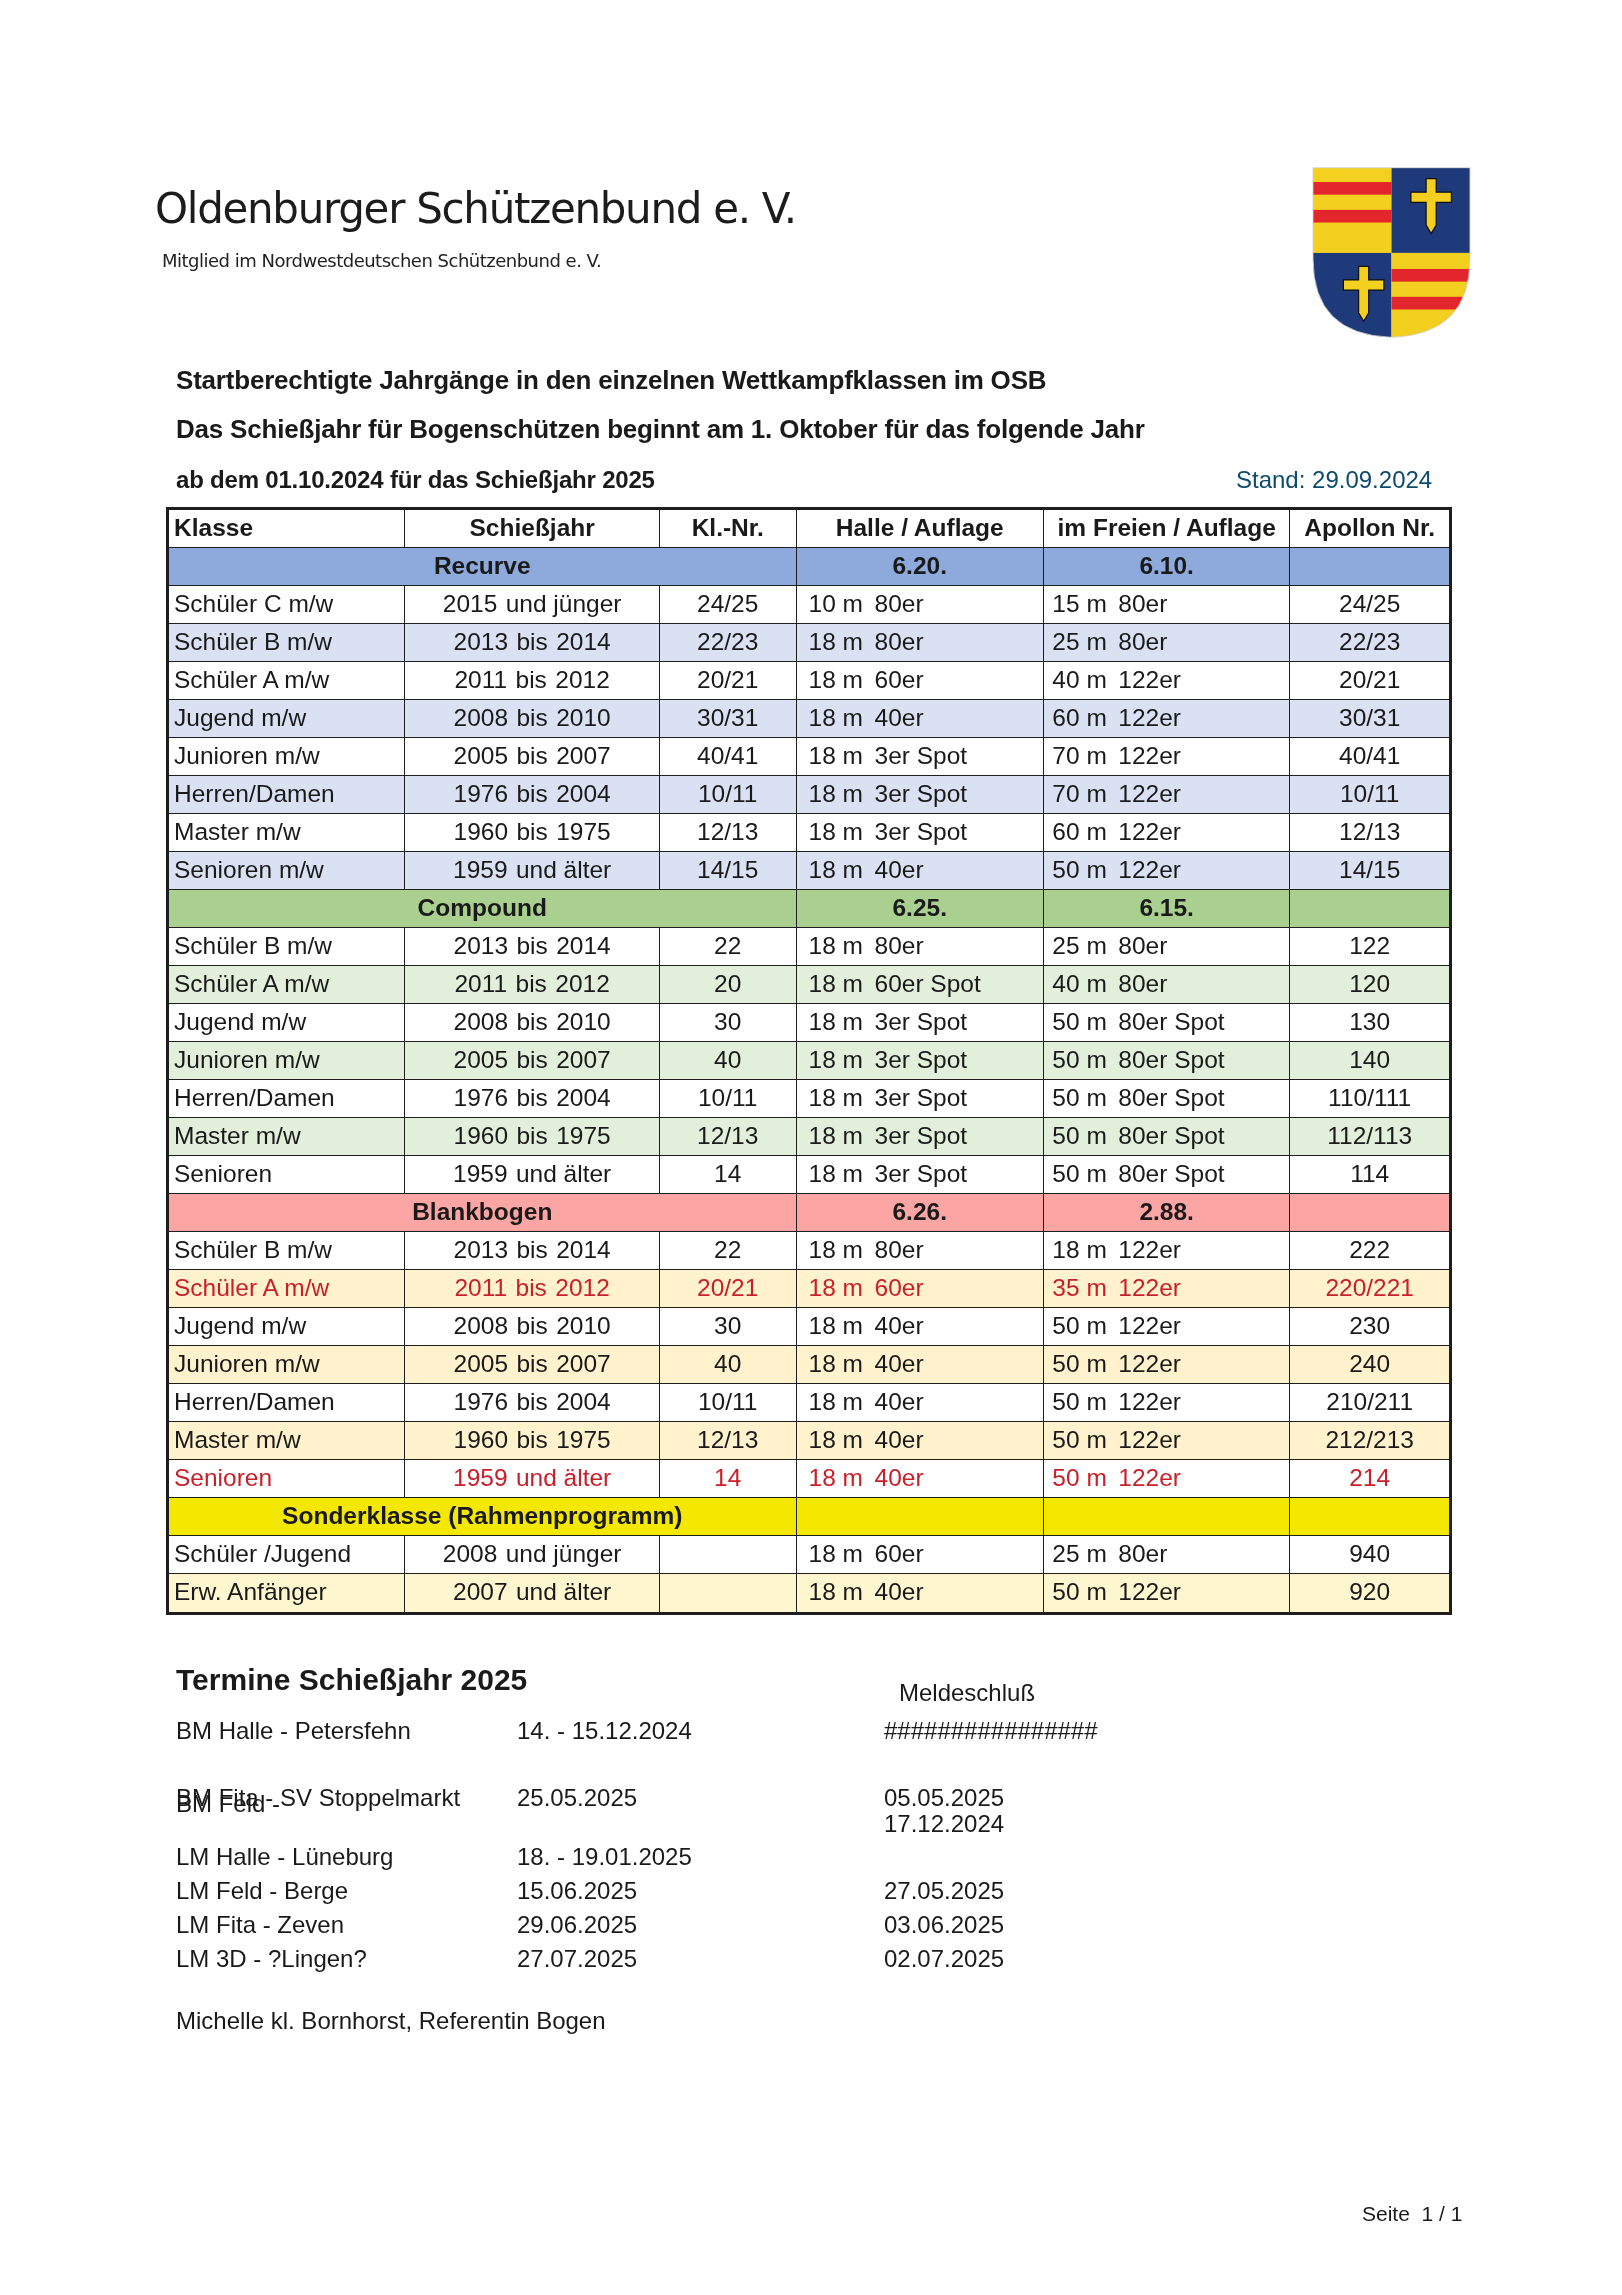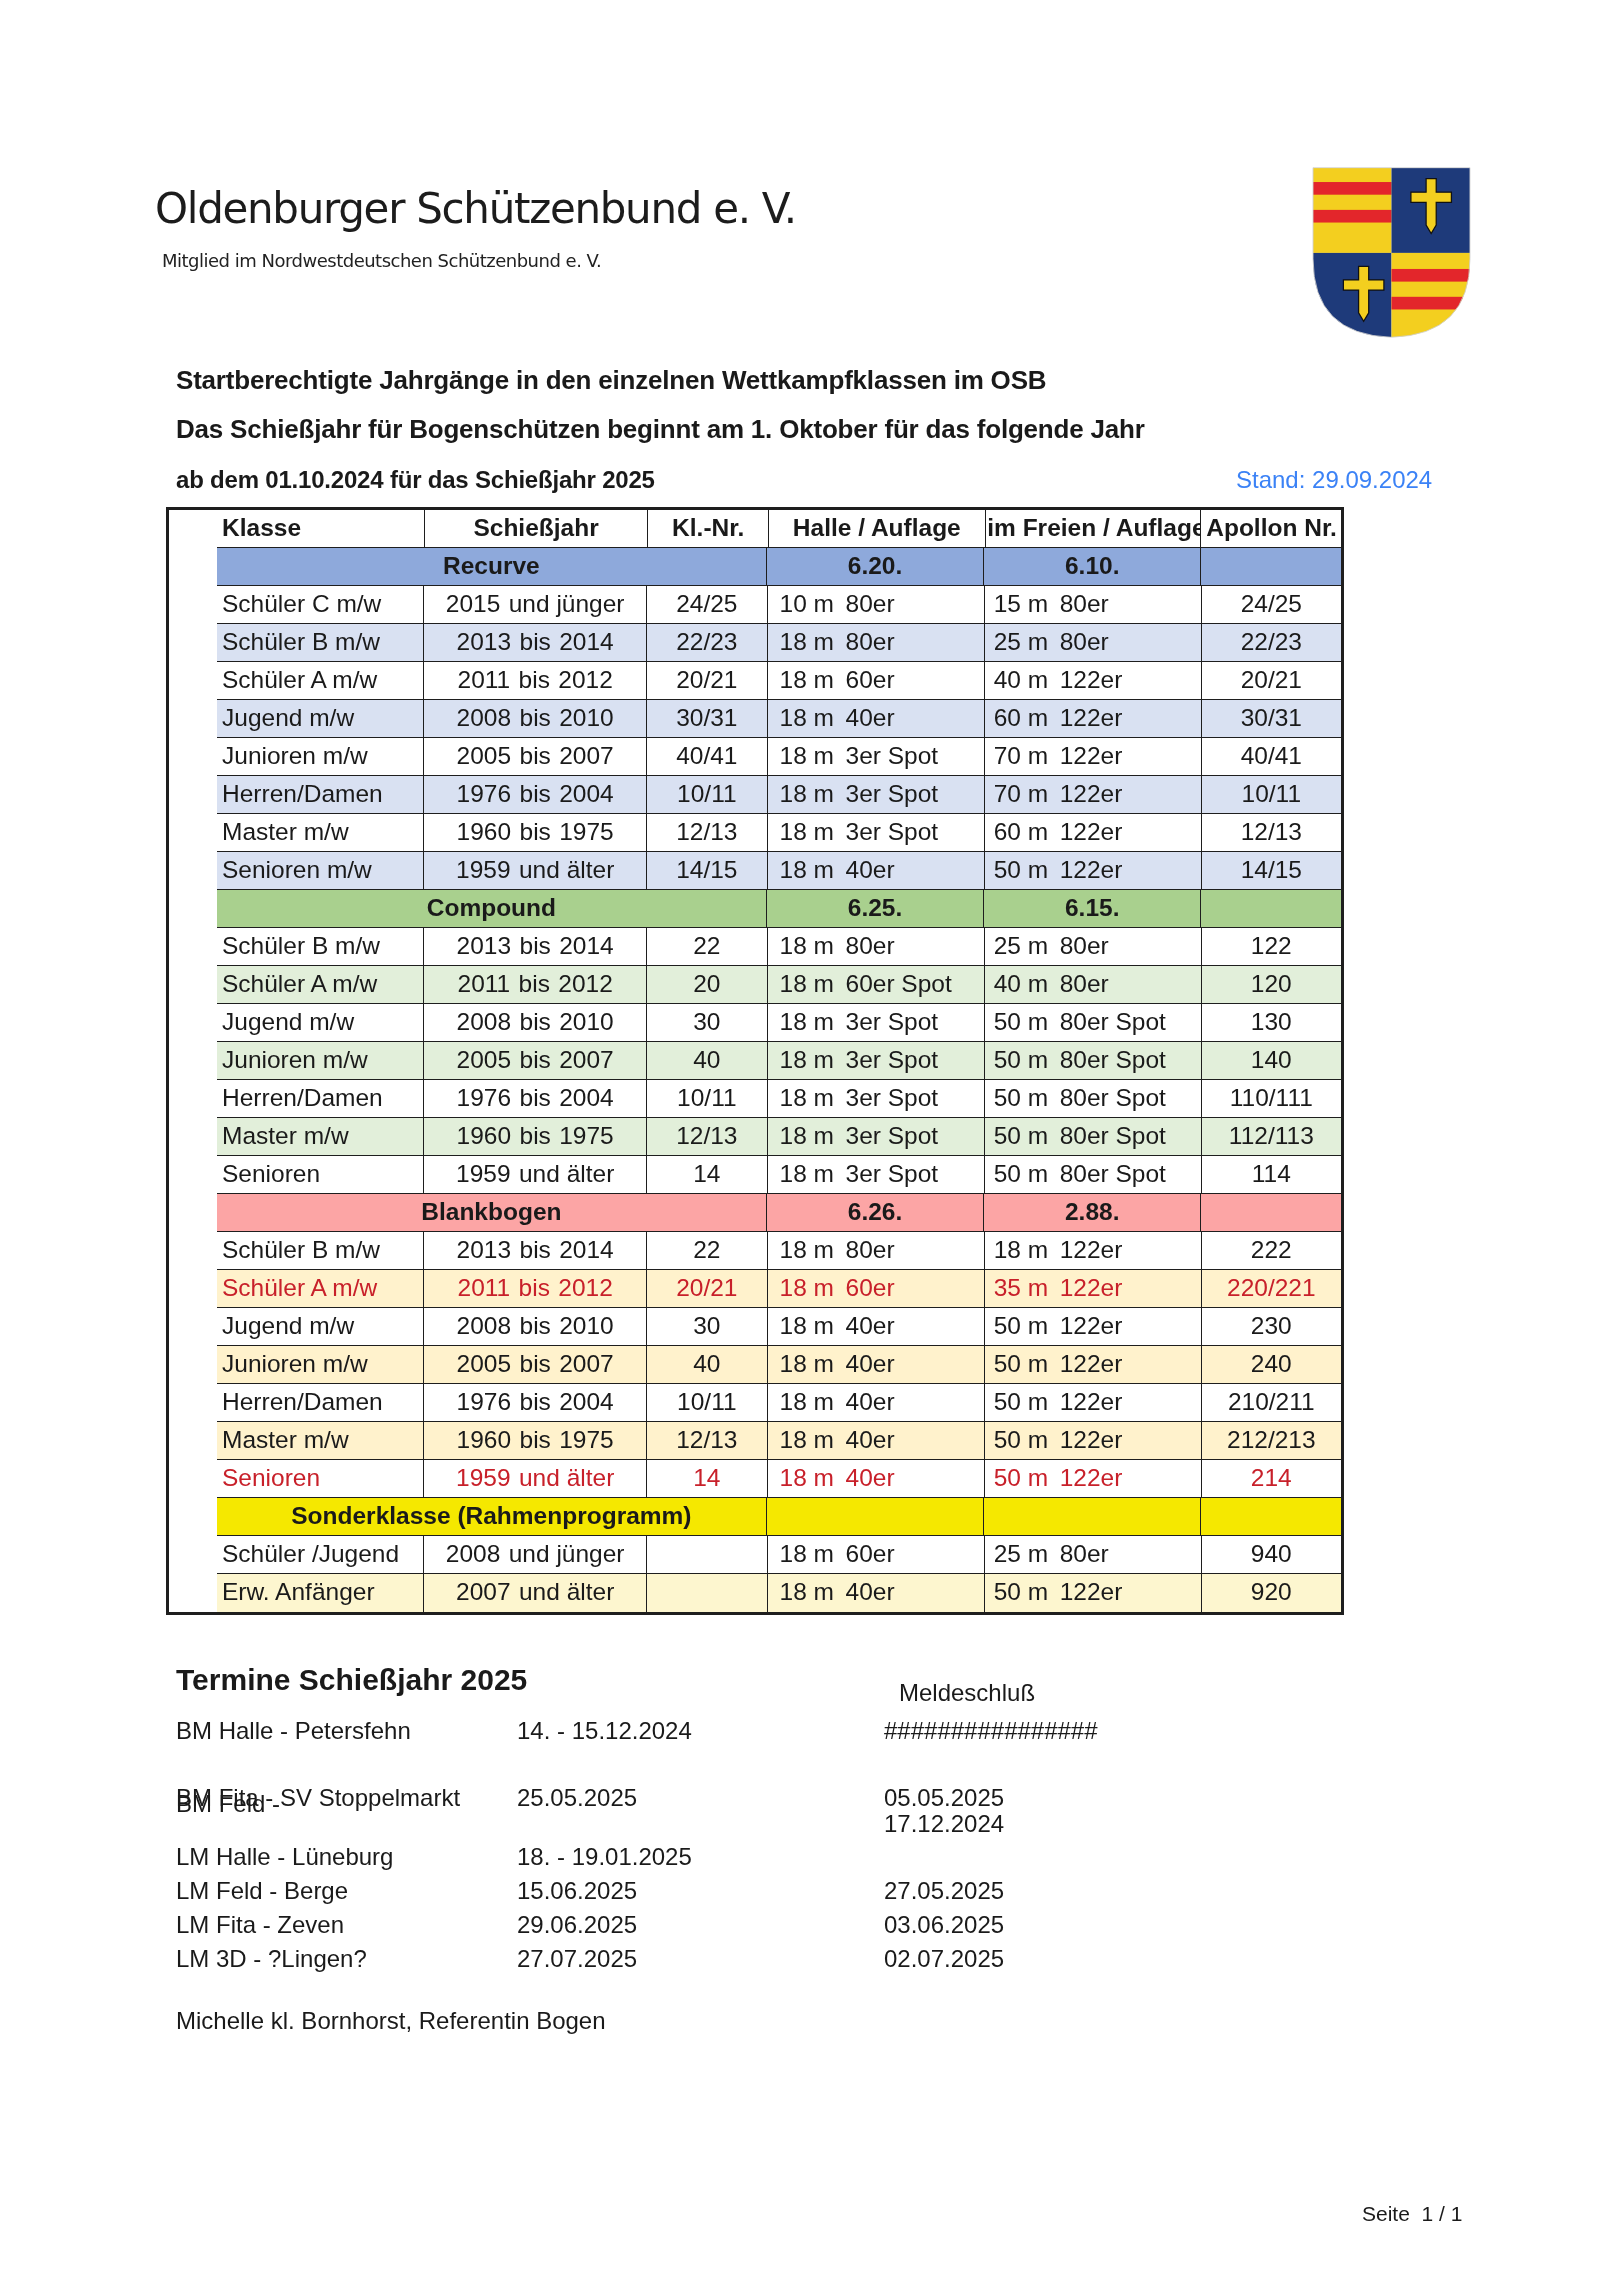--- a/index.html
+++ b/index.html
@@ -9,24 +9,24 @@
   
   .org-title { left: 155px; top: 184px; font-family: "DejaVu Sans", sans-serif; font-size: 42px; letter-spacing: -1.3px; color: #1c1c1c; white-space: nowrap; }
   .org-sub { left: 162px; top: 250px; font-family: "DejaVu Sans", sans-serif; font-size: 18px; letter-spacing: -0.5px; color: #222; white-space: nowrap; }
   .crest { left: 1311px; top: 166px; width: 161px; height: 173px; }
 
   
   .hl { font-family: "Liberation Sans", sans-serif; font-weight: bold; font-size: 26px; color: #1a1a1a; white-space: nowrap; letter-spacing: -0.2px; }
   .hl1 { left: 176px; top: 365px; }
   .hl2 { left: 176px; top: 414px; }
   .hl3 { left: 176px; top: 466px; font-size: 24px; }
-  .stand { left: 1236px; top: 466px; font-family: "Liberation Sans", sans-serif; font-size: 24px; color: #3b82f6; white-space: nowrap; }
+  .stand { left: 1236px; top: 466px; font-family: "Liberation Sans", sans-serif; font-size: 24px; color: #0c4a6e; white-space: nowrap; }
 
   
-  .tbl { left: 166px; top: 507px; width: 1178px; border: 3.4px solid #1e1e1e; box-sizing: border-box; padding-left: 48px; }
+  .tbl { left: 166px; top: 507px; width: 1286px; border: 3.4px solid #1e1e1e; box-sizing: border-box; }
   .row { display: flex; height: 38px; border-bottom: 1.7px solid #1e1e1e; box-sizing: border-box; }
   .row:last-child { border-bottom: none; }
   .cell { box-sizing: border-box; border-right: 1.7px solid #1e1e1e; font-family: "Liberation Sans", sans-serif; font-size: 24.5px; line-height: 36px; white-space: nowrap; overflow: hidden; padding: 0 5px; }
   .cell:last-child { border-right: none; }
   .c1 { width: 237px; text-align: left; }
   .c2 { width: 255px; text-align: center; }
   .c3 { width: 137px; text-align: center; }
   .c4 { width: 248px; text-align: left; padding-left: 12px; }
   .c5 { width: 247px; text-align: left; padding-left: 8.4px; }
   .c6 { width: 159px; text-align: center; }

